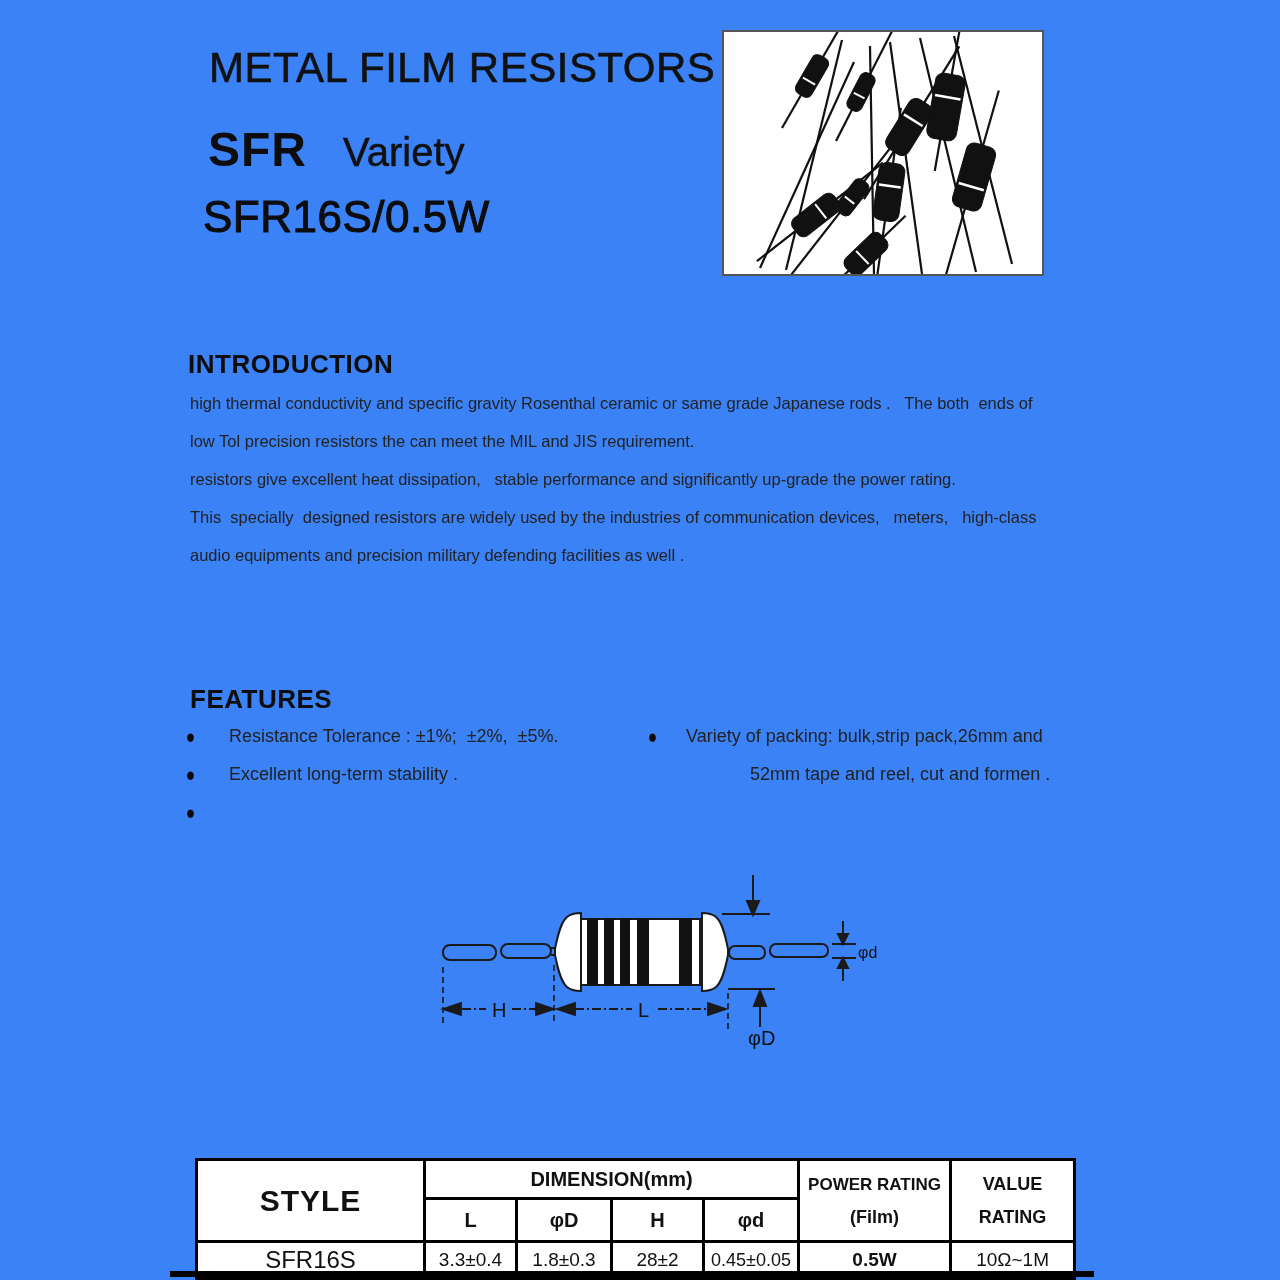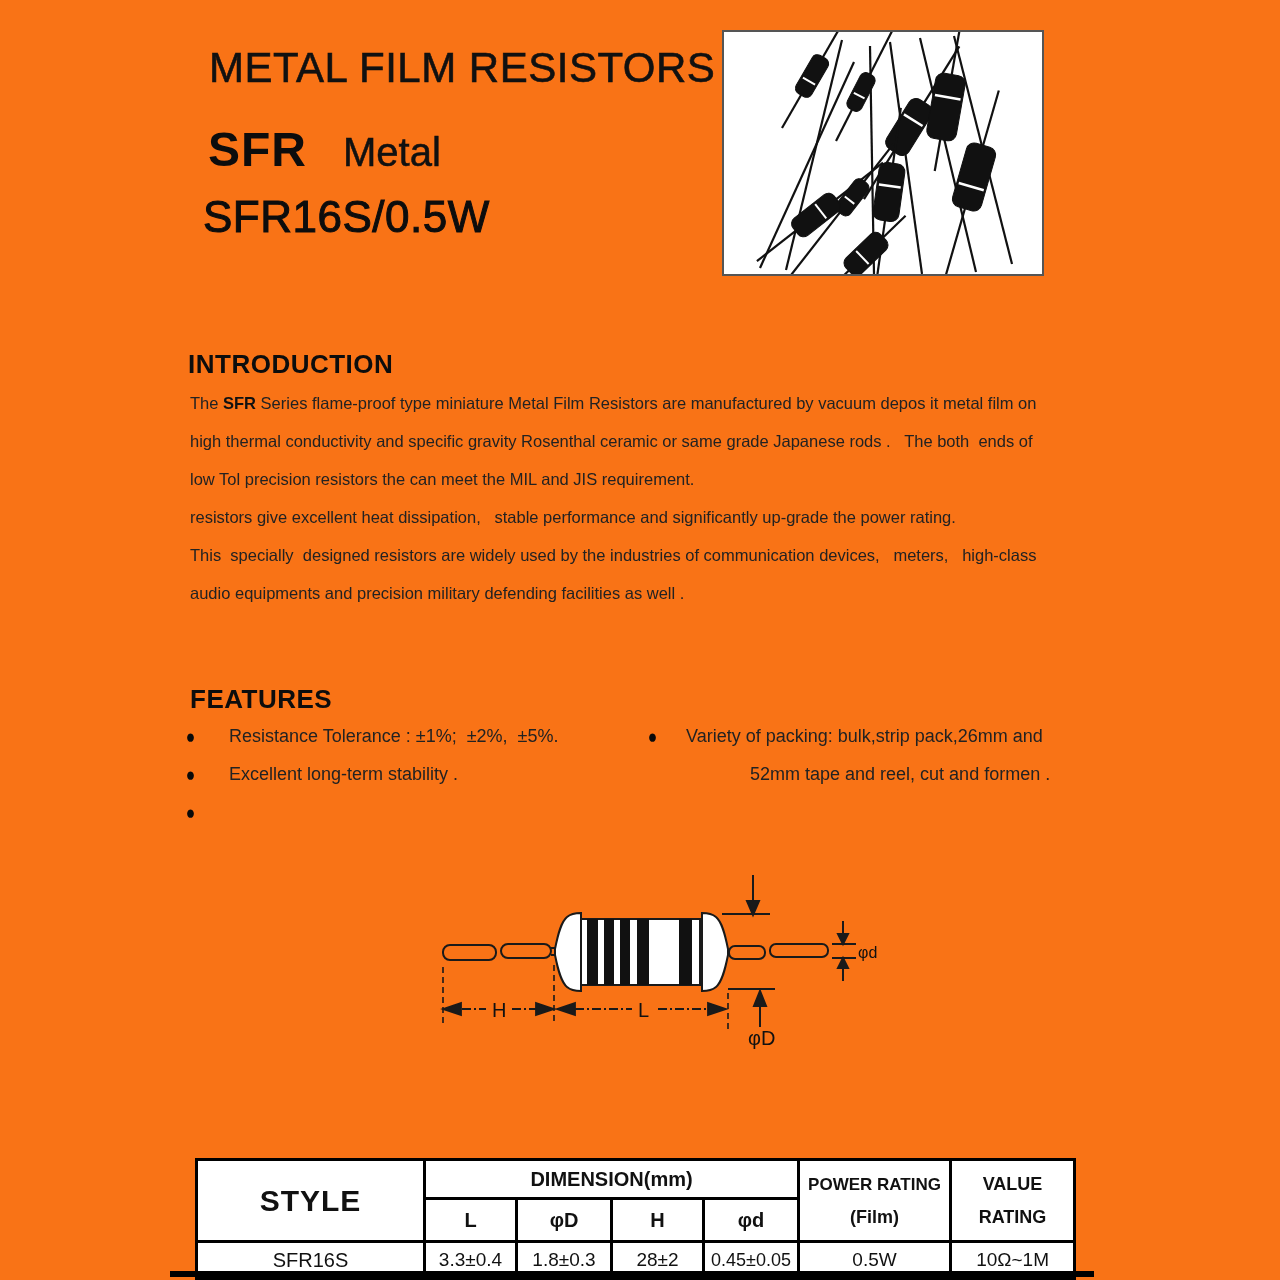--- a/index.html
+++ b/index.html
@@ -1,17 +1,17 @@
 <!DOCTYPE html>
 <html><head>
 <meta charset="utf-8">
 <style>
   html,body{margin:0;padding:0;background:#fff;}
   #page{
-    position:relative;width:1280px;height:1280px;background:#f97316;
+    position:relative;width:1280px;height:1280px;background:#3b82f6;
     font-family:"Liberation Sans","DejaVu Sans",sans-serif;color:#1c1c1c;overflow:hidden;
   }
   .abs{position:absolute;}
   
   .doc-title{left:209px;top:44px;font-size:42px;font-weight:400;letter-spacing:0.5px;color:#111;-webkit-text-stroke:0.6px #111;}
   .series-row{left:208px;top:122px;display:flex;align-items:baseline;}
   .series-name{font-size:48px;font-weight:700;color:#0d0d0d;letter-spacing:1px;}
   .series-word{font-size:40px;font-weight:400;margin-left:36px;color:#111;-webkit-text-stroke:0.5px #111;}
   .model{left:203px;top:192px;font-size:44px;font-weight:400;color:#0d0d0d;-webkit-text-stroke:1px #0d0d0d;letter-spacing:0.5px;}
   .photo-box{left:722px;top:30px;width:318px;height:242px;border:2px solid #555;background:#fff;}
@@ -28,33 +28,33 @@
   .spec-table{left:195px;top:1158px;border-radius:21px;}
   table.spec{border-collapse:collapse;table-layout:fixed;width:878px;background:#fff;}
   table.spec td{border:3px solid #000;text-align:center;vertical-align:middle;padding:0;color:#111;}
   .cell-style{font-size:30px;font-weight:700;letter-spacing:1px;}
   .cell-dim{font-size:20px;font-weight:700;height:36px;}
   .cell-sub{font-size:20px;font-weight:700;height:40px;}
   .cell-2line{font-size:17px;font-weight:700;line-height:1;}
   .cell-2line .l1{margin-bottom:15px;}
   .cell-2line .l2{font-size:18px;}
   .cell-data{font-size:19px;height:34px;}
-  .cell-data.bold{font-weight:400;}
+  .cell-data.bold{font-weight:700;}
   .bottom-bar{left:170px;top:1271px;width:924px;height:6px;background:#000;}
   svg text{fill:#111;}
 </style>
 </head>
 <body>
 
 <div id="page">
 
   <div class="abs doc-title">METAL FILM RESISTORS</div>
   <div class="abs series-row">
     <span class="series-name">SFR</span>
-    <span class="series-word">Metal</span>
+    <span class="series-word">Variety</span>
   </div>
   <div class="abs model">SFR16S/0.5W</div>
 
   <div class="abs photo-box">
     <svg width="318" height="242" viewBox="0 0 318 242">
       <g stroke="#111" stroke-width="2.2" fill="none">
         <path d="M62,238 L118,8"></path>
           <path d="M150,242 L146,14"></path>
           <path d="M198,242 L166,10"></path>
         <path d="M252,240 L196,6"></path>
@@ -106,21 +106,20 @@
             <line x1="-95" y1="0" x2="55" y2="0" stroke-width="2.2"></line>
             <rect x="-24" y="-11" width="48" height="22" rx="7"></rect>
             <line x1="-5" y1="-9" x2="-5" y2="9" stroke="#fff" stroke-width="2"></line>
           </g>
       </g>
     </svg>
   </div>
 
   <div class="abs sec-heading intro-heading">INTRODUCTION</div>
   <div class="abs intro-body">
-    <div class="intro-line"><span>The </span><b>SFR</b><span> Series flame-proof type miniature Metal Film Resistors are manufactured by vacuum depos it metal film on</span></div>
     <div class="intro-line"><span>high thermal conductivity and specific gravity Rosenthal ceramic or same grade Japanese rods .   The both  ends of</span><b></b><span></span></div>
     <div class="intro-line"><span>low Tol precision resistors the can meet the MIL and JIS requirement.</span><b></b><span></span></div>
     <div class="intro-line"><span>resistors give excellent heat dissipation,   stable performance and significantly up-grade the power rating.</span><b></b><span></span></div>
     <div class="intro-line"><span>This  specially  designed resistors are widely used by the industries of communication devices,   meters,   high-class</span><b></b><span></span></div>
     <div class="intro-line"><span>audio equipments and precision military defending facilities as well .</span><b></b><span></span></div>
   </div>
 
   <div class="abs sec-heading features-heading">FEATURES</div>
 
   <div class="abs" style="left:186px;top:727px;"><span class="feat-bullet">●</span></div>
@@ -226,21 +225,21 @@
           <div class="l2">RATING</div>
         </td>
       </tr>
       <tr>
         <td class="cell-sub">L</td>
         <td class="cell-sub">φD</td>
         <td class="cell-sub">H</td>
         <td class="cell-sub">φd</td>
       </tr>
       <tr>
-        <td class="cell-data" style="font-size:20px;">SFR16S</td>
+        <td class="cell-data" style="font-size:24px;">SFR16S</td>
         <td class="cell-data">3.3±0.4</td>
         <td class="cell-data">1.8±0.3</td>
         <td class="cell-data">28±2</td>
         <td class="cell-data" style="font-size:18px;">0.45±0.05</td>
         <td class="cell-data bold">0.5W</td>
         <td class="cell-data">10Ω~1M</td>
       </tr>
     </tbody>
       </table>
   </div>

